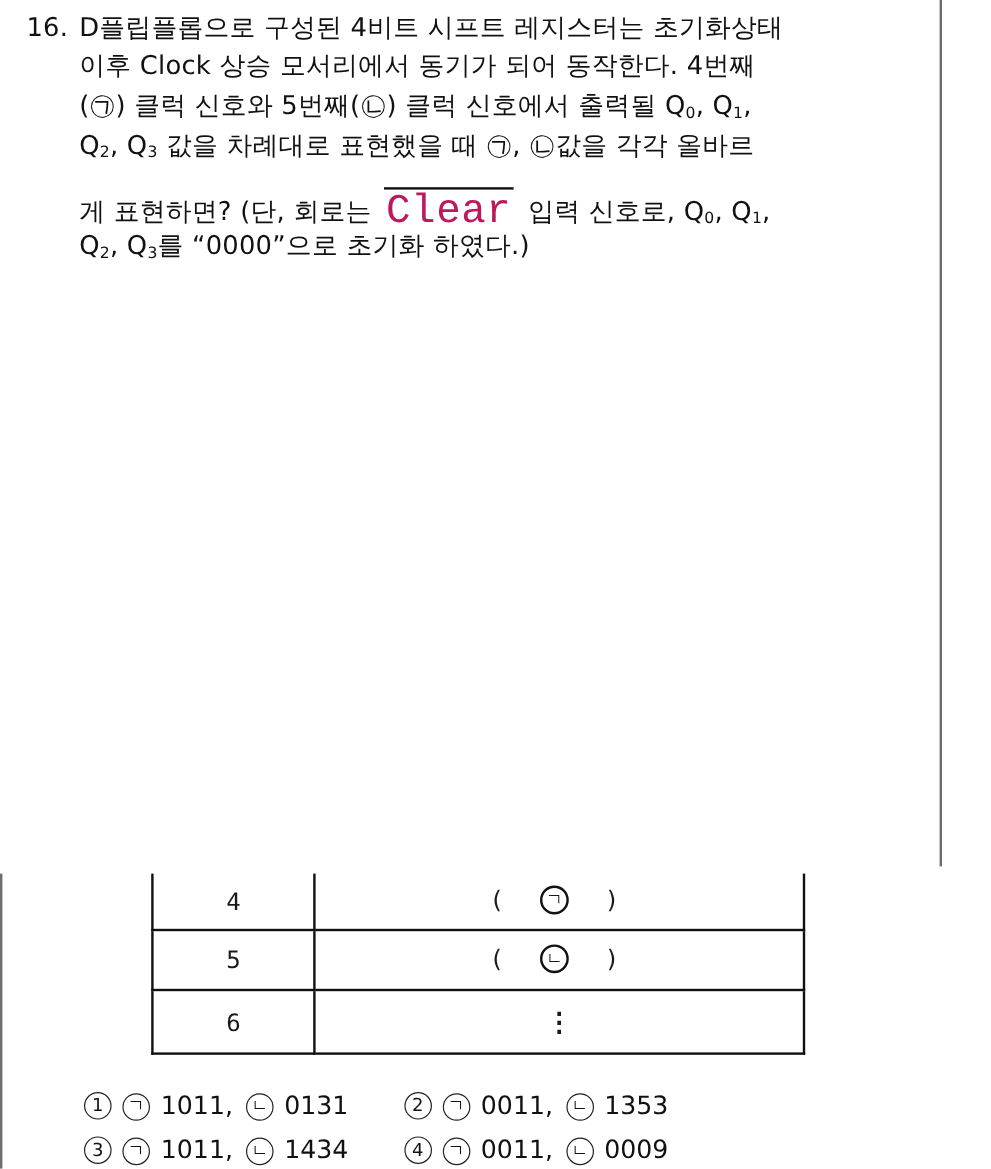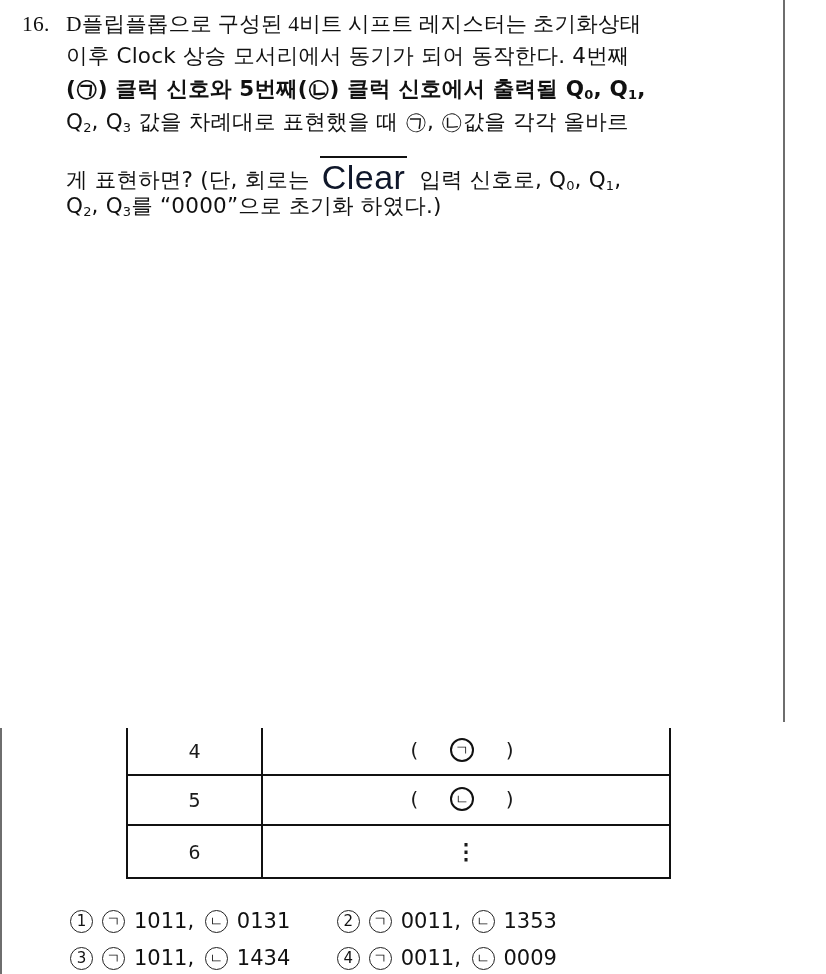--- a/index.html
+++ b/index.html
@@ -48,23 +48,23 @@
       display: inline-block;
       width: 44px;
     }
     sub {
       font-size: 13px;
       vertical-align: -3px;
       line-height: 0;
     }
     .clear-word {
       display: inline-block;
-      font-family: Liberation Sans, sans-serif;
+      font-family: Liberation Mono, monospace;
       font-size: 34px;
-      color: #0f172a;
+      color: #be185d;
       border-top: 2px solid #111;
       line-height: 30px;
       padding: 4px 2px 0 2px;
       margin: 0 12px 0 10px;
       vertical-align: -2px;
       letter-spacing: 0.5px;
     }
     .table-wrap {
       position: absolute;
       left: 126px;
@@ -141,27 +141,27 @@
     .circ.num { font-size: 15px; }
     .val { margin-right: 4px; }
   </style>
 </head>
 <body>
 
 <div class="col-rule-right"></div>
 <div class="col-rule-left"></div>
 
 <div class="question">
-  <div class="q-line" style="left:0; top:0;font-family:Liberation Serif, serif;">
+  <div class="q-line" style="left:0; top:0;">
     <span class="q-num">16.</span><span>D플립플롭으로 구성된 4비트 시프트 레지스터는 초기화상태</span>
   </div>
   <div class="q-line" style="left:44px; top:32px;">
     <span>이후 Clock 상승 모서리에서 동기가 되어 동작한다. 4번째</span>
   </div>
-  <div class="q-line" style="left:44px; top:65px;font-weight:bold;">
+  <div class="q-line" style="left:44px; top:65px;">
     <span>(㉠) 클럭 신호와 5번째(㉡) 클럭 신호에서 출력될 Q</span><sub>0</sub><span>, Q</span><sub>1</sub><span>,</span>
   </div>
   <div class="q-line" style="left:44px; top:98px;">
     <span>Q</span><sub>2</sub><span>, Q</span><sub>3</sub>
     <span>값을 차례대로 표현했을 때 ㉠, ㉡값을 각각 올바르</span>
   </div>
   <div class="q-line" style="left:44px; top:146px;">
     <span>게 표현하면? (단, 회로는</span><span class="clear-word">Clear</span><span>입력 신호로, Q</span><sub>0</sub><span>, Q</span><sub>1</sub><span>,</span>
   </div>
   <div class="q-line" style="left:44px; top:182px;">

